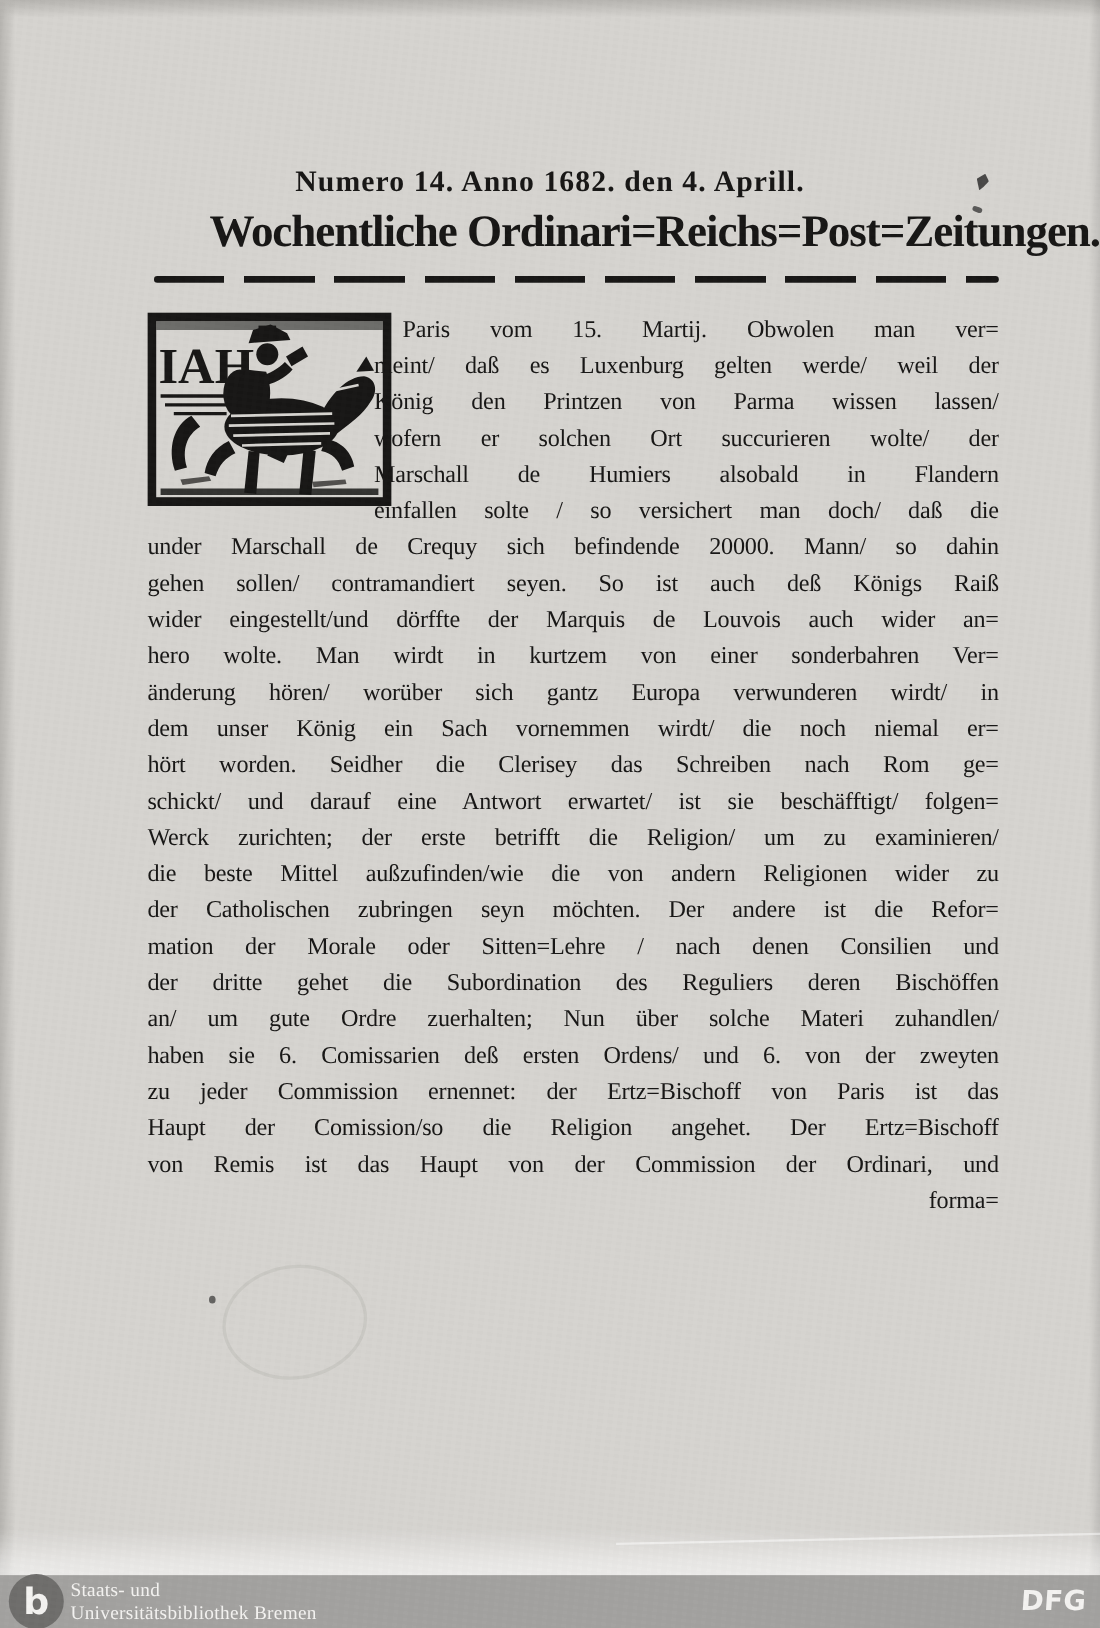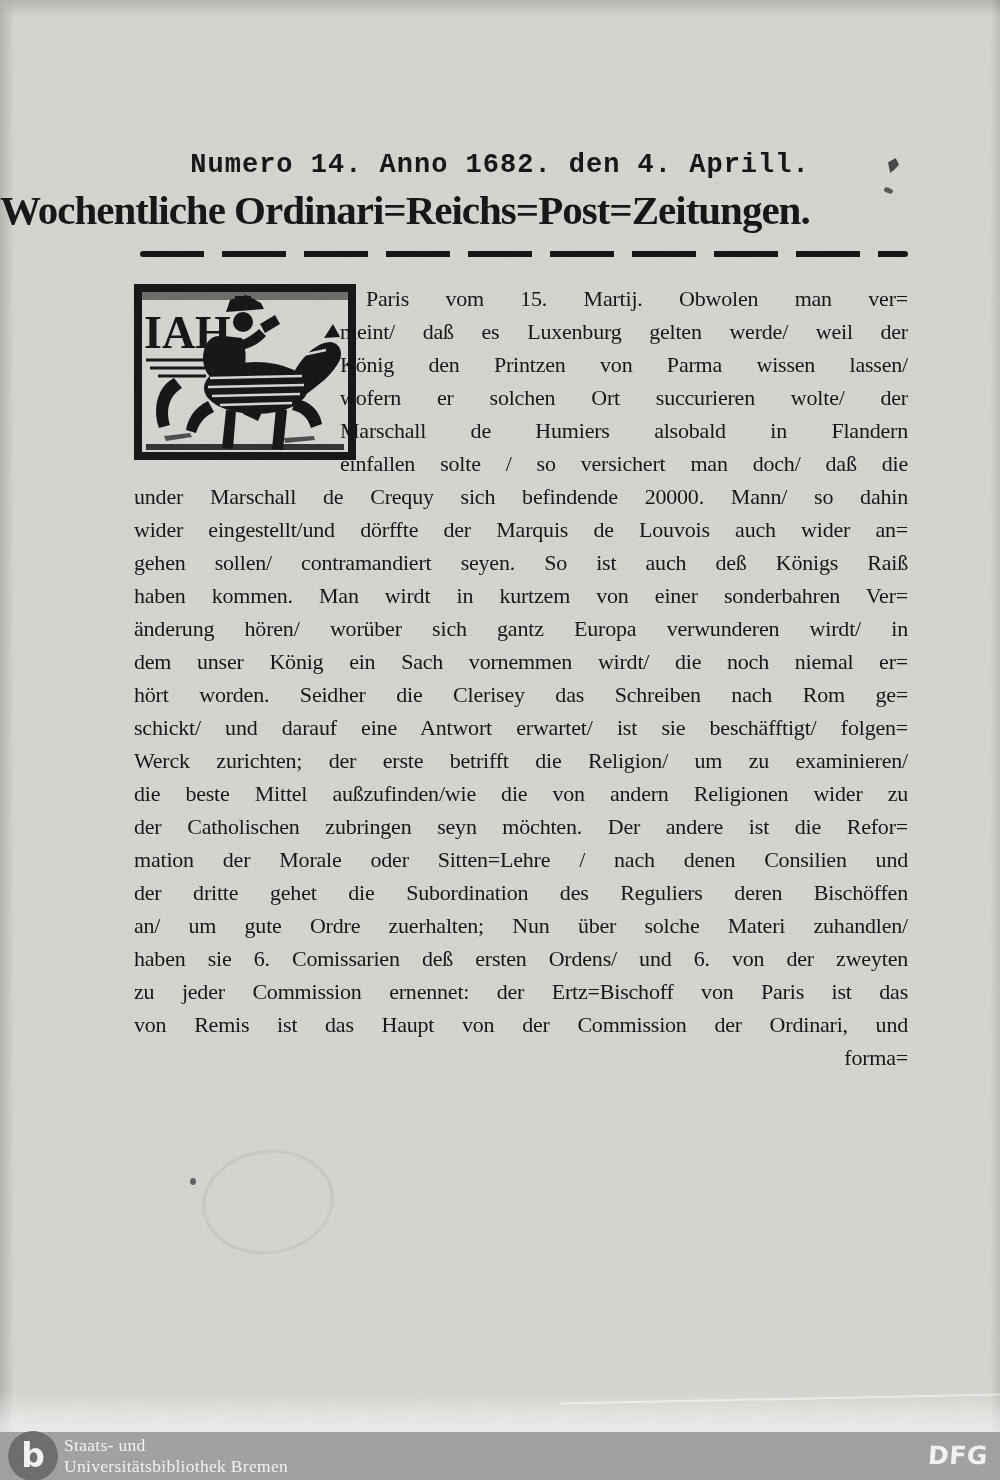--- a/index.html
+++ b/index.html
@@ -21,24 +21,24 @@
     background:linear-gradient(to bottom, rgba(255,255,255,0), rgba(255,255,255,0.45) 70%, rgba(255,255,255,0.55));}
   .crease{position:absolute;left:560px;top:1398px;width:440px;height:2px;
     background:rgba(255,255,255,0.5);transform:rotate(-1.2deg);}
   .grain{position:absolute;inset:0;pointer-events:none;opacity:.5;
     background:
       repeating-linear-gradient(7deg, rgba(0,0,0,0.012) 0 3px, rgba(255,255,255,0.012) 3px 6px),
       repeating-linear-gradient(96deg, rgba(0,0,0,0.010) 0 5px, rgba(255,255,255,0.010) 5px 9px);}
   
   .issue-line{
     position:absolute;left:0;top:150px;width:1000px;text-align:center;
-    font-size:27px;font-weight:700;letter-spacing:1px;font-family:Liberation Mono, monospace;
+    font-size:27px;font-weight:700;letter-spacing:1px;
   }
   .masthead-title{
-    position:absolute;left:0;top:186px;width:1000px;text-align:left;
+    position:absolute;left:0;top:186px;width:1000px;text-align:right;
     font-size:41px;font-weight:700;letter-spacing:-1px;
   }
   .dashed-rule{
     position:absolute;left:140px;top:251px;width:768px;height:6px;
     background:repeating-linear-gradient(to right, var(--ink) 0 64px, rgba(0,0,0,0) 64px 82px);
     border-radius:3px;
   }
   
   .article{position:absolute;left:134px;top:282px;width:774px;}
   .woodcut{float:left;width:182px;height:176px;margin:2px 24px 6px 0;}
@@ -156,35 +156,36 @@
     <div class="intro-lines">
         <div class="line">Paris vom 15. Martij. Obwolen man ver=</div>
         <div class="line">meint/ daß es Luxenburg gelten werde/ weil der</div>
         <div class="line">König den Printzen von Parma wissen lassen/</div>
         <div class="line">wofern er solchen Ort succurieren wolte/ der</div>
         <div class="line">Marschall de Humiers alsobald in Flandern</div>
         <div class="line">einfallen solte / so versichert man doch/ daß die</div>
       </div>
     <div class="full-lines">
         <div class="line">under Marschall de Crequy sich befindende 20000. Mann/ so dahin</div>
+        <div class="line">gehen sollen/ contramandiert seyen. So ist auch deß Königs Raiß</div>
         <div class="line">wider eingestellt/und dörffte der Marquis de Louvois auch wider an=</div>
-        <div class="line">gehen sollen/ contramandiert seyen. So ist auch deß Königs Raiß</div>
-        <div class="line">haben kommen. Man wirdt in kurtzem von einer sonderbahren Ver=</div>
+        <div class="line">hero wolte. Man wirdt in kurtzem von einer sonderbahren Ver=</div>
         <div class="line">änderung hören/ worüber sich gantz Europa verwunderen wirdt/ in</div>
         <div class="line">dem unser König ein Sach vornemmen wirdt/ die noch niemal er=</div>
         <div class="line">hört worden. Seidher die Clerisey das Schreiben nach Rom ge=</div>
         <div class="line">schickt/ und darauf eine Antwort erwartet/ ist sie beschäfftigt/ folgen=</div>
         <div class="line">Werck zurichten; der erste betrifft die Religion/ um zu examinieren/</div>
         <div class="line">die beste Mittel außzufinden/wie die von andern Religionen wider zu</div>
         <div class="line">der Catholischen zubringen seyn möchten. Der andere ist die Refor=</div>
         <div class="line">mation der Morale oder Sitten=Lehre / nach denen Consilien und</div>
         <div class="line">der dritte gehet die Subordination des Reguliers deren Bischöffen</div>
         <div class="line">an/ um gute Ordre zuerhalten; Nun über solche Materi zuhandlen/</div>
         <div class="line">haben sie 6. Comissarien deß ersten Ordens/ und 6. von der zweyten</div>
         <div class="line">zu jeder Commission ernennet: der Ertz=Bischoff von Paris ist das</div>
+        <div class="line">Haupt der Comission/so die Religion angehet. Der Ertz=Bischoff</div>
         <div class="line">von Remis ist das Haupt von der Commission der Ordinari, und</div>
       </div>
     <div class="catchword">forma=</div>
   </div>
 
   <div class="stamp"></div>
   <div class="fleck-3"></div>
 
   <div class="footer-bar">
     <div class="logo-circle">

